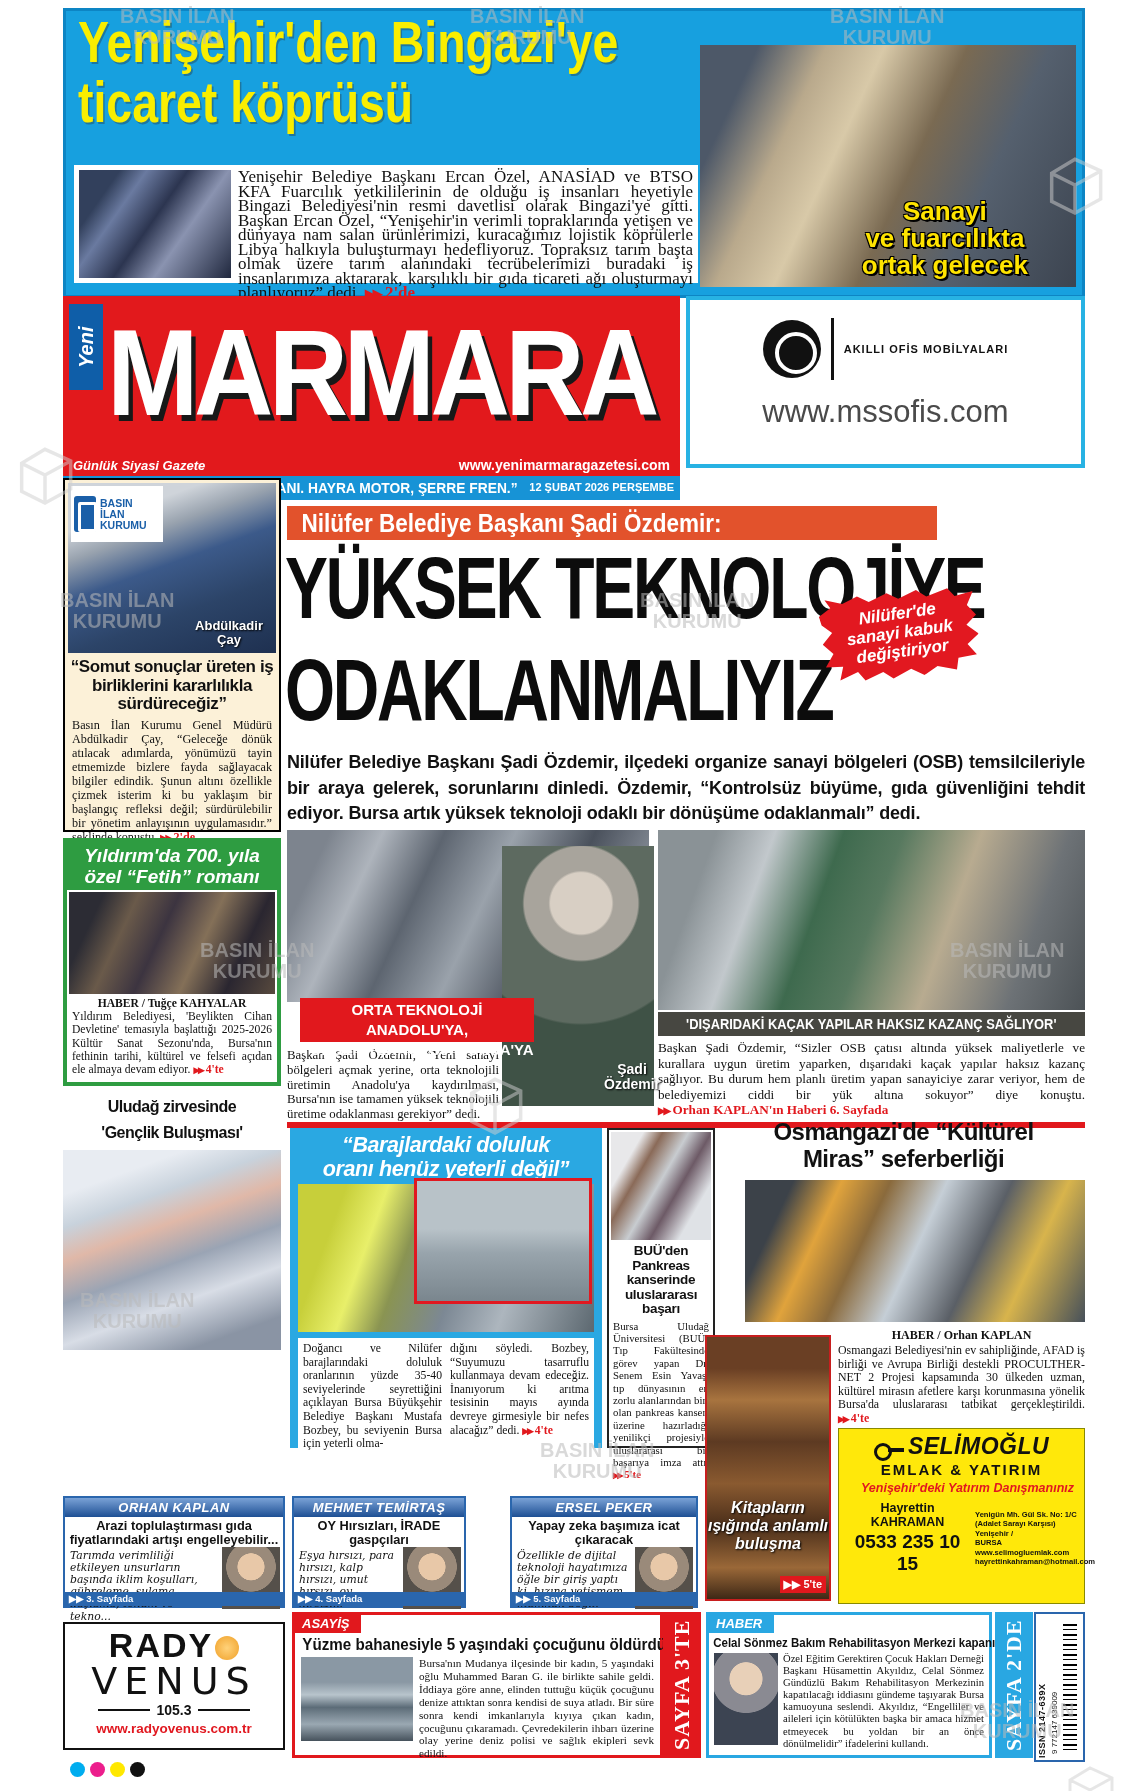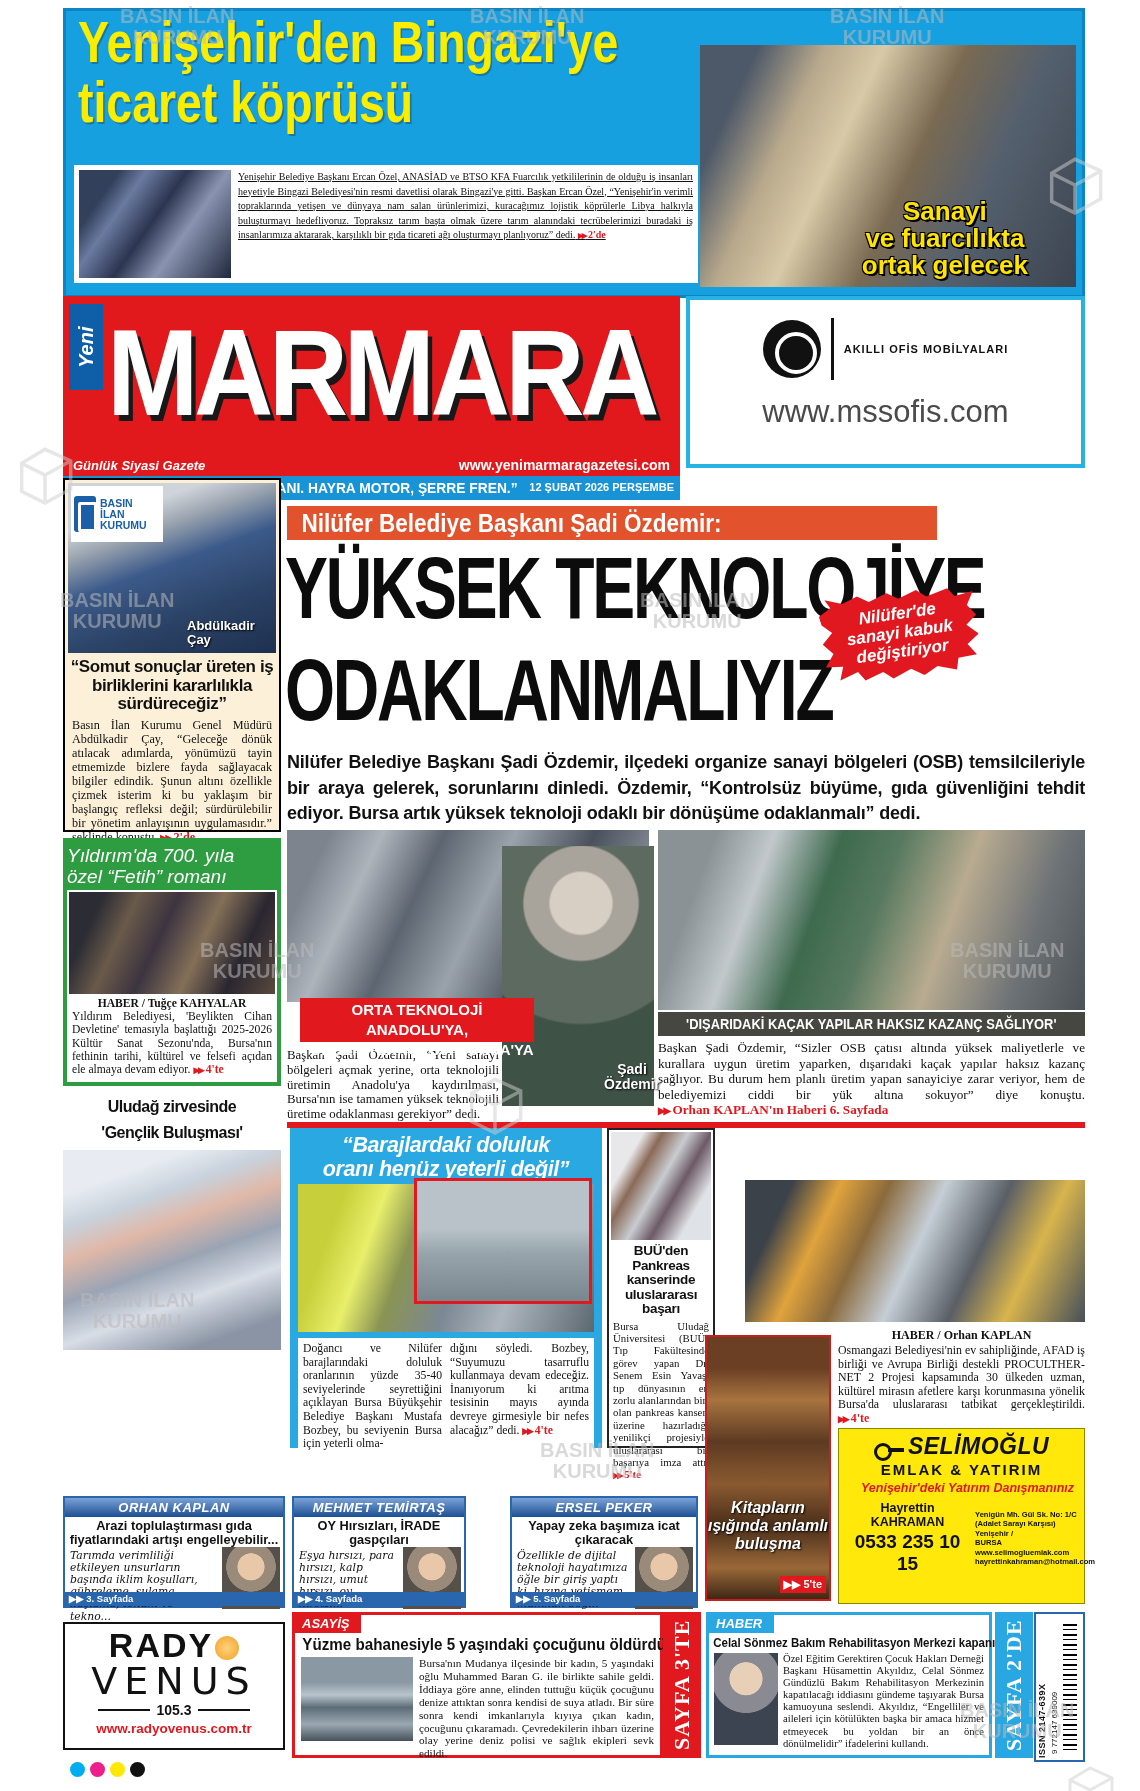--- a/index.html
+++ b/index.html
@@ -13,21 +13,21 @@
   
   .wm{position:absolute;z-index:40;color:rgba(185,185,185,.55);font-weight:800;font-size:20px;
       line-height:21px;text-align:center;pointer-events:none;}
   .cube{position:absolute;z-index:40;opacity:.5;pointer-events:none;}
   
   .topbox{left:63px;top:8px;width:1016px;height:284px;background:#17a0df;border:3px solid #0d85c4;}
   .tophead{position:absolute;color:#f9ee00;font-weight:900;font-size:58px;line-height:58px;
            white-space:nowrap;transform:scaleX(.8);transform-origin:0 0;text-shadow:2px 2px 0 rgba(40,40,40,.35);}
   .toppanel{position:absolute;left:8px;top:154px;width:624px;height:118px;background:#fff;display:flex;padding:5px;box-sizing:border-box;gap:7px;}
   .topphoto{width:152px;height:100%;background:linear-gradient(125deg,#32405c 0 18%,#6a7aa0 30%,#2c3550 48%,#8a93b0 66%,#20283e);}
-  .topbody{flex:1;font-size:10px;line-height:14.5px;text-decoration:underline;}
+  .topbody{flex:1;font-size:17px;line-height:14.5px;}
   .marketphoto{position:absolute;left:634px;top:34px;width:376px;height:242px;
                background:linear-gradient(115deg,#4d5868 0 12%,#b9a98c 26%,#d8c9a8 38%,#7a6a52 55%,#55606e 72%,#3c4450);}
   .overlaycap{position:absolute;right:48px;bottom:8px;text-align:center;color:#ffe400;font-weight:900;
               font-size:26px;line-height:27px;text-shadow:2px 2px 0 #000,-1px -1px 0 #000,1px -1px 0 #000,-1px 1px 0 #000;}
   
   .mast{left:63px;top:296px;width:617px;height:180px;background:#e2191c;}
   .yeni{position:absolute;left:6px;top:8px;width:34px;height:86px;background:#0f5ea8;color:#fff;
         font-weight:900;font-style:italic;font-size:20px;writing-mode:vertical-rl;transform:rotate(180deg);
         text-align:center;line-height:34px;}
   .mtitle{position:absolute;left:44px;top:2px;color:#fff;font-weight:900;font-size:122px;line-height:150px;
@@ -48,21 +48,21 @@
   .msstag{font-weight:bold;font-size:11px;letter-spacing:1px;}
   .mssurl{text-align:center;font-size:31px;color:#4a4a4a;margin-top:14px;font-weight:500;}
   
   .bik{left:63px;top:478px;width:218px;height:354px;background:#fcf1d8;border:2px solid #000;box-sizing:border-box;}
   .bikphoto{position:relative;margin:3px;height:170px;background:linear-gradient(160deg,#cfd4da 0 20%,#98a2ae 32%,#3c5a8a 48%,#2c4468 70%,#1e3050);}
   .biklogo{position:absolute;left:3px;top:3px;width:92px;height:56px;background:#fff;display:flex;align-items:center;gap:4px;padding:3px;box-sizing:border-box;}
   .bikicon{width:22px;height:36px;background:#1a5fa8;border-radius:3px;flex:none;position:relative;}
   .bikicon:before{content:"";position:absolute;left:4px;top:6px;width:13px;height:24px;border:3px solid #fff;border-radius:2px;}
   .biktext{color:#1a5fa8;font-weight:900;font-size:10.5px;line-height:11px;}
   .bikname{position:absolute;right:5px;bottom:6px;color:#fff;font-weight:bold;font-size:13px;line-height:14px;
-           text-align:left;text-shadow:1px 1px 2px #000;width:84px;}
+           text-align:center;text-shadow:1px 1px 2px #000;width:84px;}
   .bikhead{font-weight:900;font-size:17px;line-height:18.5px;text-align:center;letter-spacing:-.4px;padding:2px 4px;}
   .bikbody{font-family:"Liberation Serif",serif;font-size:12.2px;line-height:14px;text-align:justify;padding:2px 7px;}
   
   .kicker{left:287px;top:506px;width:650px;height:34px;background:#e2522c;}
   .kicker span{display:inline-block;color:#fff;font-weight:900;font-size:25px;line-height:34px;padding-left:16px;
                white-space:nowrap;transform:scaleX(.9);transform-origin:0 0;}
   .bigline{position:absolute;left:285px;font-weight:900;font-size:88px;line-height:92px;letter-spacing:-3px;
            white-space:nowrap;transform:scaleX(.73);transform-origin:0 0;color:#0c0c0c;}
   .burst{left:822px;top:590px;width:156px;height:88px;background:#e21820;transform:rotate(-8deg);z-index:3;
          clip-path:polygon(0% 18%,8% 10%,5% 0%,16% 7%,26% 1%,33% 9%,45% 2%,52% 10%,64% 3%,70% 12%,84% 6%,88% 16%,100% 13%,95% 28%,100% 40%,93% 50%,100% 62%,92% 72%,97% 85%,85% 86%,83% 99%,71% 92%,62% 100%,54% 91%,42% 99%,36% 90%,24% 97%,20% 86%,8% 93%,11% 78%,0% 76%,6% 62%,0% 50%,7% 38%,1% 28%);
@@ -77,21 +77,21 @@
   .lcap{left:300px;top:998px;width:234px;height:44px;background:#e1181d;color:#fff;font-weight:900;
         font-size:15px;line-height:20px;text-align:center;padding-top:2px;box-sizing:border-box;z-index:3;}
   .lbody{left:287px;top:1048px;width:212px;font-family:"Liberation Serif",serif;font-size:12.8px;line-height:14.8px;text-align:justify;}
   .rcap{left:658px;top:1012px;width:427px;height:24px;background:#474741;color:#fff;font-weight:900;
         font-size:14px;line-height:24px;text-align:center;white-space:nowrap;}
   .rcap span{display:inline-block;transform:scaleX(.92);transform-origin:50% 50%;}
   .rbody{left:658px;top:1040px;width:427px;font-family:"Liberation Serif",serif;font-size:13.2px;line-height:15.6px;text-align:justify;}
   .redrule{left:287px;top:1122px;width:798px;height:6px;background:#e1181d;}
   
   .fetih{left:63px;top:838px;width:218px;height:248px;border:4px solid #2e9c41;box-sizing:border-box;background:#fff;}
-  .fetihhead{background:#2e9c41;color:#fff;font-weight:400;font-style:italic;font-size:19px;line-height:21px;padding:3px 0;}
+  .fetihhead{background:#2e9c41;color:#fff;font-weight:700;font-style:italic;font-size:19px;line-height:21px;text-align:center;padding:3px 0;}
   .fetihphoto{height:102px;margin:2px;background:linear-gradient(115deg,#2c2c34 0 14%,#6a5a4a 28%,#3c3440 44%,#847058 62%,#2a2630 80%,#584a3e);}
   .fetihcap{padding:1px 5px;font-family:"Liberation Serif",serif;font-size:11.6px;line-height:13.2px;text-align:justify;}
   .fetihby{text-align:center;font-weight:bold;}
   
   .uluhead{left:63px;top:1094px;width:218px;font-weight:900;font-size:16px;line-height:26px;text-align:center;letter-spacing:-.5px;}
   .uluphoto{left:63px;top:1150px;width:218px;height:200px;
             background:linear-gradient(160deg,#e8ecf2 0 16%,#c8d2dc 28%,#e0b8a8 40%,#9aa4b4 55%,#d8dde6 70%,#8a94a4 88%);}
   .ulucap{left:63px;top:1354px;width:218px;font-family:"Liberation Serif",serif;font-size:12.2px;line-height:14px;text-align:justify;}
   
   .baraj{left:290px;top:1128px;width:312px;height:320px;background:#2aa8e2;box-sizing:border-box;}
@@ -334,20 +334,24 @@
 
   <div class="abs buu">
     <div class="buuphoto"></div>
     <div class="buuhead">BUÜ'den Pankreas kanserinde uluslararası başarı</div>
     <div class="buubody">
       <span>Bursa Uludağ Üniversitesi (BUÜ) Tıp Fakültesinde görev yapan Dr. Senem Esin Yavaş, tıp dünyasının en zorlu alanlarından biri olan pankreas kanseri üzerine hazırladığı yenilikçi projesiyle uluslararası bir başarıya imza attı.</span>
       <span class="ref"><span class="m">▶▶</span> <b>5'te</b></span>
     </div>
   </div>
 
+  <div class="abs osmhead">
+    <div>Osmangazi'de “Kültürel</div>
+    <div>Miras” seferberliği</div>
+  </div>
   <div class="abs osmphoto"></div>
   <div class="abs osmby">HABER / Orhan KAPLAN</div>
   <div class="abs osmbody">
     <span>Osmangazi Belediyesi'nin ev sahipliğinde, AFAD iş birliği ve Avrupa Birliği destekli PROCULTHER-NET 2 Projesi kapsamında 30 ülkeden uzman, kültürel mirasın afetlere karşı korunmasına yönelik Bursa'da uluslararası tatbikat gerçekleştirildi.</span>
     <span class="ref"><span class="m">▶▶</span> <b>4'te</b></span>
   </div>
 
   <div class="abs kitap">
     <div class="kitaptext">
       <div>Kitapların</div>

